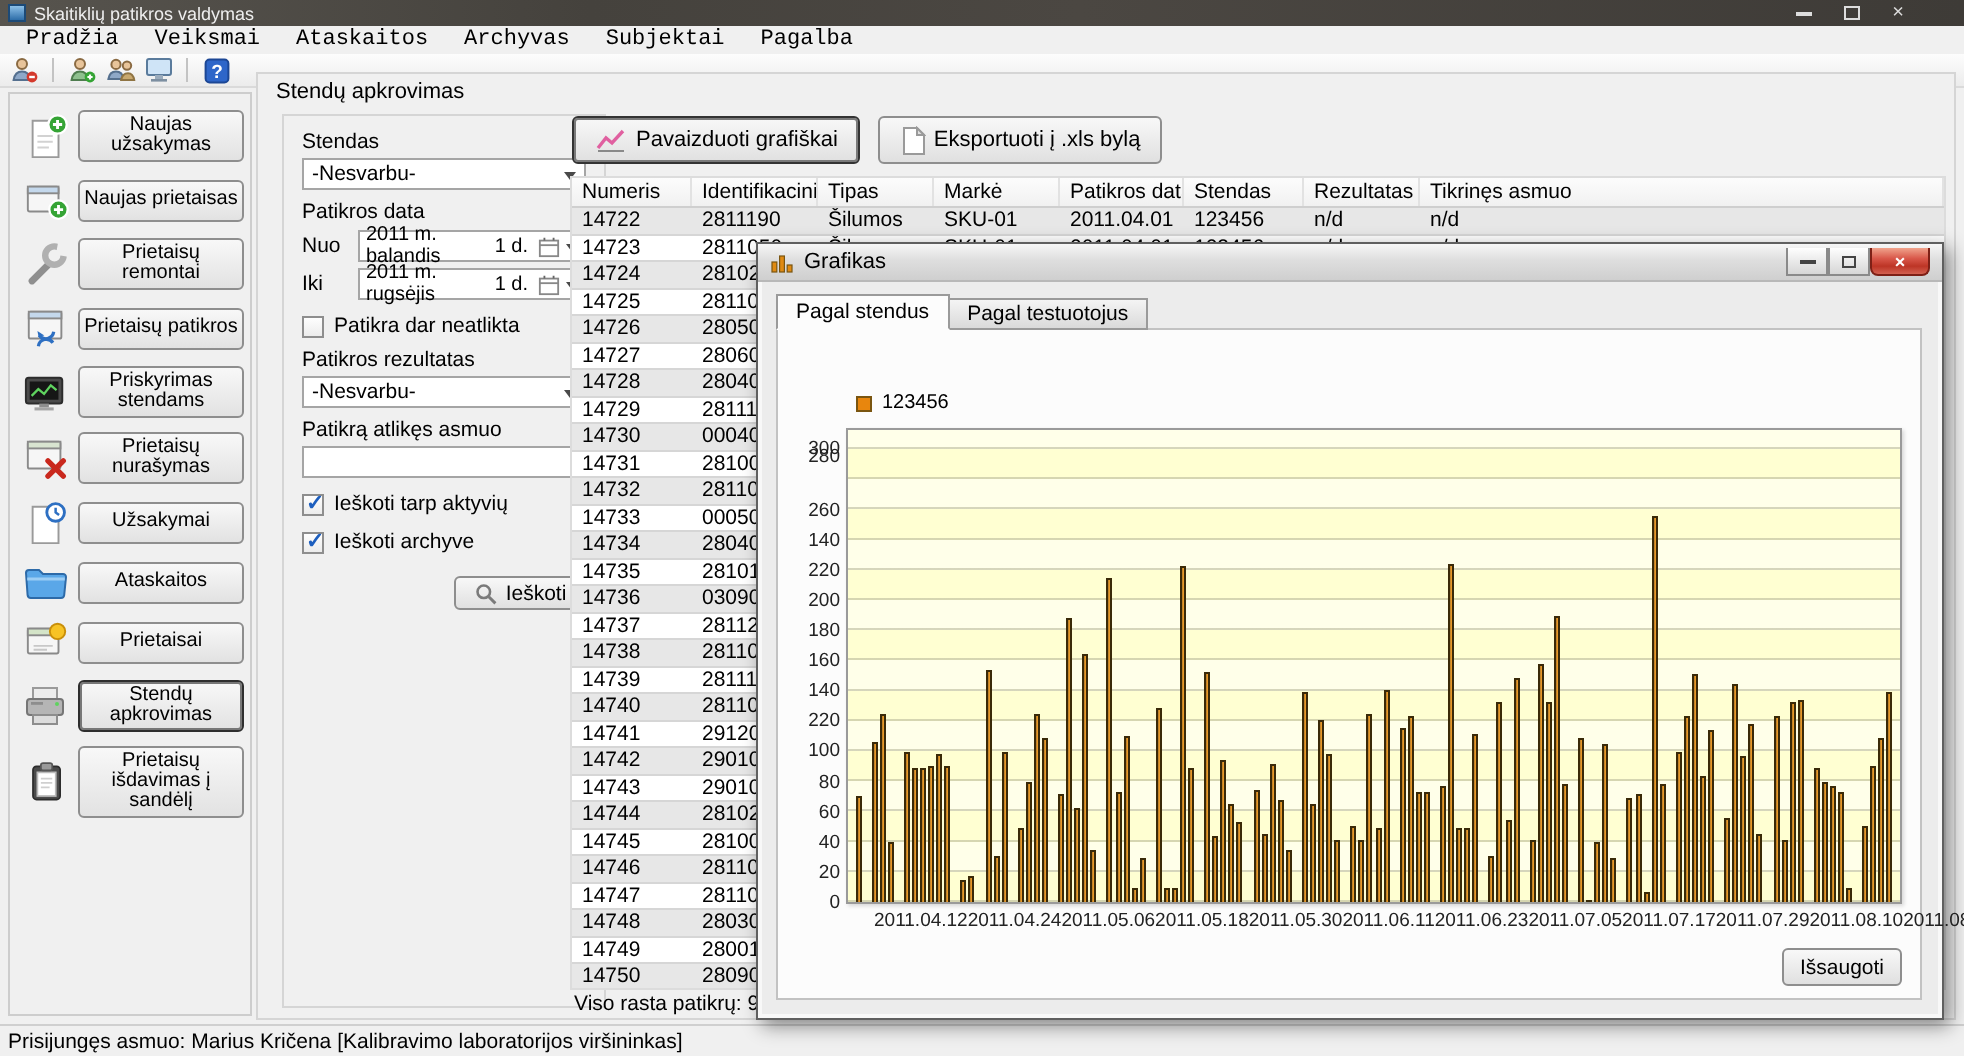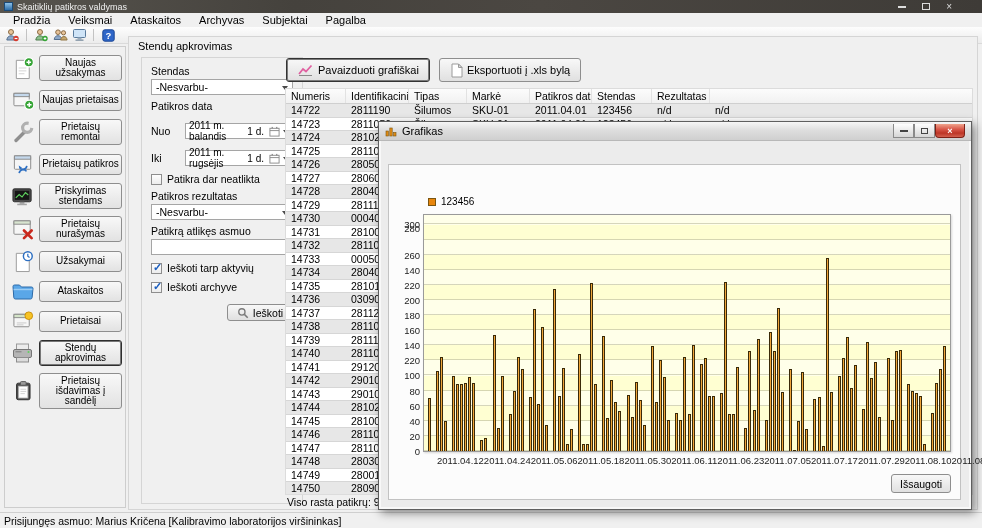--- a/index.html
+++ b/index.html
@@ -11,21 +11,21 @@
   .titlebar { position:absolute; top:0; left:0; right:0; height:13px;
     background:linear-gradient(90deg,#57544e,#45423d 30%,#4b4742 55%,#3e3b37);
     color:#eee; display:flex; align-items:center; padding:0 4px; font-size:9px; }
   .app-icon { width:9px; height:9px; border:1px solid #1c4a77; background:linear-gradient(#8cc0e8,#2d6da8); margin-right:4px; }
   .win-controls { margin-left:auto; display:flex; gap:16px; align-items:center; padding-right:26px; }
   .ctl-min { width:8px; height:2px; background:#ddd; }
   .ctl-max { width:8px; height:7px; border:1px solid #ddd; }
   .ctl-close { color:#ddd; font-size:10px; line-height:10px; }
 
   .menubar { position:absolute; top:13px; left:0; right:0; height:14px; background:#f0f0f0; display:flex; align-items:center; padding-left:4px; }
-  .menu-item { padding:0 9px; height:14px; line-height:14px; cursor:default; }
+  .menu-item { padding:0 9px; height:14px; line-height:14px; cursor:default;font-family:Liberation Mono, monospace; }
 
   .toolbar { position:absolute; top:27px; left:0; right:0; height:17px; background:linear-gradient(#fdfdfd,#ececec); border-bottom:1px solid #dadada; display:flex; align-items:center; gap:3px; padding-left:4px; }
   .tb-icon { width:16px; height:15px; display:flex; align-items:center; justify-content:center; }
   .tb-sep { width:1px; height:12px; background:#c3c3c3; margin:0 3px; }
 
   
   .sidebar { position:absolute; left:4px; top:46px; width:122px; height:462px; border:1px solid #cdcdcd; background:#f0f0f0; padding:8px 3px 0 2px; }
   .side-row { display:flex; align-items:center; margin-bottom:7px; }
   .side-icon { width:32px; display:flex; justify-content:center; flex:0 0 32px; }
   .side-btn { flex:1; min-height:21px; background:linear-gradient(#f8f8f8,#e2e2e2); border:1px solid #8e8e8e; border-radius:3px;
@@ -34,21 +34,21 @@
   .side-btn.active { border:1px solid #2e2e2e; box-shadow:inset 0 0 0 1px #777; }
 
   
   .content { position:absolute; left:128px; top:36px; right:4px; bottom:18px; border:1px solid #d5d5d5; background:#f0f0f0; }
   .panel-title { position:absolute; left:9px; top:3px; font-size:11px; }
 
   .search-panel { position:absolute; left:12px; top:20px; width:162px; bottom:5px; border:1px solid #d5d5d5; background:#f0f0f0; padding:7px 9px; }
   .fld-label { margin:5px 0 2px 0; font-size:10.5px; }
   .combo { height:16px; background:#fff; border:1px solid #a5a5a5; display:flex; align-items:center; padding:0 4px; font-size:10.5px; }
   .combo .arr { margin-left:auto; width:0; height:0; border:3px solid transparent; border-top:4px solid #4a4a4a; margin-top:4px; }
-  .date-row { display:flex; align-items:center; margin-top:11px; gap:12px; }
+  .date-row { display:flex; align-items:center; margin-top:3px; gap:6px; }
   .date-lbl { flex:0 0 22px; font-size:10.5px; }
   .date-field { flex:1; height:16px; background:#fff; border:1px solid #a5a5a5; display:flex; align-items:center; padding:0 3px; font-size:10px; gap:3px; }
   .date-month { flex:1; }
   .date-day { flex:0 0 auto; padding-right:2px; }
   .cb-row { display:flex; align-items:center; gap:5px; margin-top:7px; font-size:10.5px; }
   .cb { width:11px; height:11px; flex:0 0 11px; border:1px solid #8e8e8e; background:linear-gradient(#fefefe,#ececec); position:relative; }
   .cb.checked::after { content:"\2713"; position:absolute; left:1px; top:-3px; font-size:11px; font-weight:bold; color:#1d5fbf; }
   .search-btn-row { display:flex; justify-content:flex-end; margin-top:11px; }
   .btn { background:linear-gradient(#f8f8f8,#e0e0e0); border:1px solid #8e8e8e; border-radius:3px; display:inline-flex; align-items:center; justify-content:center; gap:4px; font-size:10.5px; cursor:default; }
   .search-btn { width:66px; height:17px; }
@@ -389,20 +389,21 @@
 
     <div class="table-wrap" id="table">
         <div class="trow head">
           <div class="tcell" style="flex: 0 0 60px;">Numeris</div>
           <div class="tcell" style="flex: 0 0 63px;">Identifikacinis nr.</div>
           <div class="tcell" style="flex: 0 0 58px;">Tipas</div>
           <div class="tcell" style="flex: 0 0 63px;">Markė</div>
           <div class="tcell" style="flex: 0 0 62px;">Patikros data</div>
           <div class="tcell" style="flex: 0 0 60px;">Stendas</div>
           <div class="tcell" style="flex: 0 0 58px;">Rezultatas</div>
+          <div class="tcell" style="flex: 1 1 auto;">Tikrinęs asmuo</div>
         </div>
         <div class="trow alt">
           <div class="tcell" style="flex: 0 0 60px;">14722</div>
           <div class="tcell" style="flex: 0 0 63px;">2811190</div>
           <div class="tcell" style="flex: 0 0 58px;">Šilumos</div>
           <div class="tcell" style="flex: 0 0 63px;">SKU-01</div>
           <div class="tcell" style="flex: 0 0 62px;">2011.04.01</div>
           <div class="tcell" style="flex: 0 0 60px;">123456</div>
           <div class="tcell" style="flex: 0 0 58px;">n/d</div>
           <div class="tcell" style="flex: 1 1 auto;">n/d</div>
@@ -708,20 +709,24 @@
     </div>
     <div class="gw-controls">
       <span class="gw-btn">
           <span class="ctl-min"></span>
         </span>
       <span class="gw-btn">
           <span class="ctl-max"></span>
         </span>
       <span class="gw-btn close">×</span>
     </div>
+    <div class="tabs" id="gw-tabs">
+        <div class="tab active">Pagal stendus</div>
+        <div class="tab">Pagal testuotojus</div>
+      </div>
     <div class="tab-page">
       <div class="legend">
         <span class="legend-swatch" id="legend-swatch" style="background: rgb(232, 134, 13);"></span>
         <span>123456</span>
       </div>
       <div class="ylabels" id="ylabels">
           <span class="ylabel" style="bottom: -5px;">0</span>
           <span class="ylabel" style="bottom: 10.1111px;">20</span>
           <span class="ylabel" style="bottom: 25.2222px;">40</span>
           <span class="ylabel" style="bottom: 40.3333px;">60</span>

